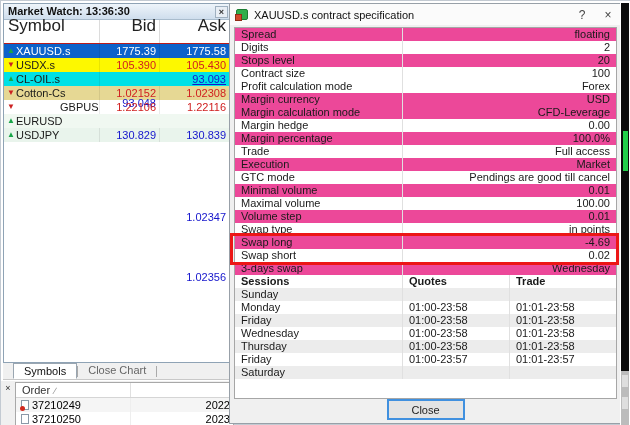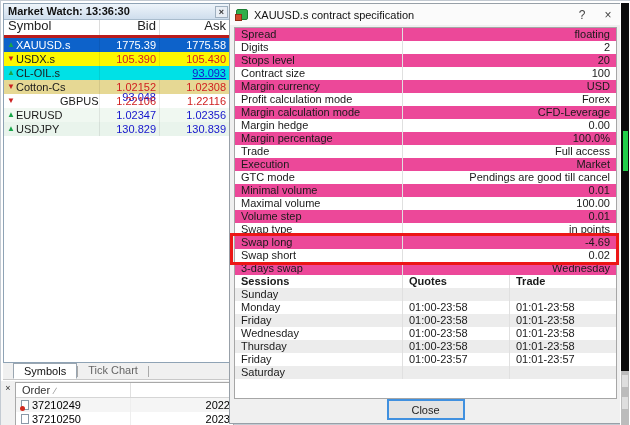--- a/index.html
+++ b/index.html
@@ -8,21 +8,21 @@
   .screen { position:absolute; inset:0; border:1px solid #c3cad2; background:#ffffff; }
 
   
   .mw-panel { position:absolute; left:2px; top:2px; width:228px; height:360px; border:1px solid #8fa3b5; background:#ffffff; }
   .mw-title { height:16px; line-height:15px; font-size:11px; font-weight:600; color:#111;
               background:linear-gradient(#eef4fa,#cfdeed); border-bottom:1px solid #a9bccd;
               padding-left:4px; display:flex; align-items:center; }
   .mw-title .spacer { flex:1; }
   .mw-close { width:13px; height:12px; font-size:9px; line-height:11px; text-align:center; color:#333;
               border:1px solid #9fb0c0; background:#e8eef5; margin-right:2px; cursor:default; }
-  .mw-header { display:flex; height:18px; line-height:12px; font-size:13px; color:#222; background:#fff; border-bottom:3px solid #b91c1c; }
+  .mw-header { display:flex; height:24px; line-height:12px; font-size:17px; color:#222; background:#fff; border-bottom:1px solid #b91c1c; }
   .mw-header .h-sym { flex:0 0 96px; padding-left:4px; border-right:1px solid #dcdcdc; }
   .mw-header .h-bid { flex:0 0 60px; text-align:right; padding-right:3px; border-right:1px solid #dcdcdc; }
   .mw-header .h-ask { flex:1; text-align:right; padding-right:4px; }
   .mw-row { display:flex; height:14px; line-height:14px; font-size:11px; }
   .mw-sym { flex:0 0 96px; padding-left:2px; border-right:1px solid rgba(0,0,0,0.08); white-space:nowrap; overflow:hidden; }
   .mw-bid { flex:0 0 60px; text-align:right; padding-right:3px; border-right:1px solid rgba(0,0,0,0.08); }
   .mw-ask { flex:1; text-align:right; padding-right:4px; }
   .arrow { font-size:8px; display:inline-block; width:10px; text-align:center; vertical-align:top; }
 
   
@@ -110,37 +110,37 @@
         <div class="mw-row" style="background: rgb(230, 216, 148);">
           <div class="mw-sym"><span class="arrow" style="color: rgb(204, 33, 33);">▼</span><span style="color: rgb(26, 26, 26);">Cotton-Cs</span></div>
           <div class="mw-bid" style="color: rgb(208, 32, 32);">1.02152</div>
           <div class="mw-ask" style="color: rgb(208, 32, 32);">1.02308</div>
         </div>
         <div class="mw-row" style="background: rgb(255, 255, 255);">
           <div class="mw-sym"><span class="arrow" style="color: rgb(204, 33, 33);">▼</span><span style="color: rgb(26, 26, 26); margin-left: 44px;">GBPUSD</span></div>
           <div class="mw-bid" style="color: rgb(208, 32, 32);">1.22106</div>
           <div class="mw-ask" style="color: rgb(208, 32, 32);">1.22116</div>
         </div>
-        <div class="mw-row" style="background: rgb(240, 248, 241);">
+        <div class="mw-row" style="background: rgb(240, 248, 241); flex-direction: column;">
           <div class="mw-sym"><span class="arrow" style="color: rgb(24, 165, 72);">▲</span><span style="color: rgb(26, 26, 26);">EURUSD</span></div>
           <div class="mw-bid" style="color: rgb(21, 21, 204);">1.02347</div>
           <div class="mw-ask" style="color: rgb(21, 21, 204);">1.02356</div>
         </div>
         <div class="mw-row" style="background: rgb(233, 244, 236);">
           <div class="mw-sym"><span class="arrow" style="color: rgb(24, 165, 72);">▲</span><span style="color: rgb(26, 26, 26);">USDJPY</span></div>
           <div class="mw-bid" style="color: rgb(21, 21, 204);">130.829</div>
           <div class="mw-ask" style="color: rgb(21, 21, 204);">130.839</div>
         </div>
       </div>
   </div>
 
   <div class="mw-tabs" id="mw-tabs">
       <div class="tab active">Symbols</div>
       <div class="tab-sep"></div>
-      <div class="tab">Tick Chart</div>
+      <div class="tab">Close Chart</div>
       <div class="tab-sep"></div>
     </div>
 
   <div class="toolbox">
     <span class="tb-close">×</span>
     <div class="tb-panel">
       <div class="tb-header">
         <div class="tb-h1">
           <span>Order</span><span class="sort">∕</span>
         </div>
@@ -184,27 +184,27 @@
             <div class="spec-value">2</div>
           </div>
           <div class="spec-row gray">
             <div class="spec-label">Stops level</div>
             <div class="spec-value">20</div>
           </div>
           <div class="spec-row">
             <div class="spec-label">Contract size</div>
             <div class="spec-value">100</div>
           </div>
+          <div class="spec-row">
+            <div class="spec-label">Profit calculation mode</div>
+            <div class="spec-value">Forex</div>
+          </div>
           <div class="spec-row gray">
             <div class="spec-label">Margin currency</div>
             <div class="spec-value">USD</div>
-          </div>
-          <div class="spec-row">
-            <div class="spec-label">Profit calculation mode</div>
-            <div class="spec-value">Forex</div>
           </div>
           <div class="spec-row gray">
             <div class="spec-label">Margin calculation mode</div>
             <div class="spec-value">CFD-Leverage</div>
           </div>
           <div class="spec-row">
             <div class="spec-label">Margin hedge</div>
             <div class="spec-value">0.00</div>
           </div>
           <div class="spec-row gray">

